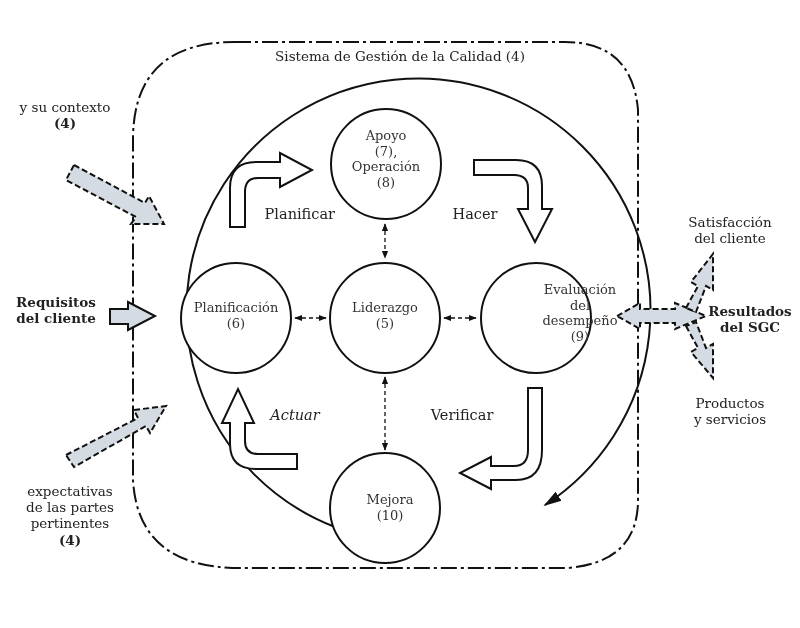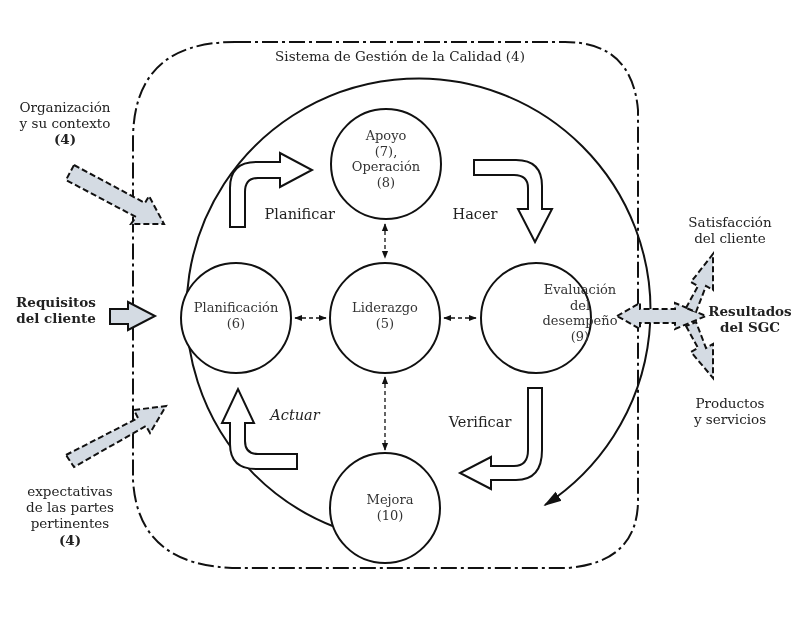--- a/index.html
+++ b/index.html
@@ -54,21 +54,20 @@
   <path d="M66,455 L138,418 L134,410 L166,406 L150,433 L146,426 L74,467 Z" fill="#d4dbe3" stroke="#111" stroke-width="2" stroke-dasharray="6,3"></path>
 
   <path d="M617,316 L640,303 L640,309 L675,309 L675,303 L706,316 L675,329 L675,323 L640,323 L640,329 Z" fill="#d4dbe3" stroke="#111" stroke-width="2" stroke-dasharray="6,3"></path>
   <path d="M686,308 L698,286 L691,282 L713,254 L713,290 L706,286 L696,312 Z" fill="#d4dbe3" stroke="#111" stroke-width="2" stroke-dasharray="6,3"></path>
   <path d="M686,326 L698,348 L691,352 L713,378 L713,344 L706,348 L696,322 Z" fill="#d4dbe3" stroke="#111" stroke-width="2" stroke-dasharray="6,3"></path>
 </svg>
 
 <div class="lbl title" style="left:230px; top:48px; width:340px;">Sistema de Gestión de la Calidad (4)</div>
 
 <div class="lbl ext" style="left:0px; top:99px; width:130px;">
-  <div>Organización</div>
   <div>y su contexto</div>
   <div style="font-weight:bold">(4)</div>
 </div>
 <div class="lbl ext bold" style="left:0px; top:294px; width:112px;">
   <div>Requisitos</div>
   <div>del cliente</div>
 </div>
 <div class="lbl ext" style="left:0px; top:483px; width:140px;">
   <div>expectativas</div>
   <div>de las partes</div>
@@ -109,14 +108,14 @@
   <div>desempeño</div>
   <div>(9)</div>
 </div>
 <div class="lbl node" style="left:342px; top:492px; width:96px;">
   <div>Mejora</div>
   <div>(10)</div>
 </div>
 
 <div class="lbl phase" style="left:245px; top:206px; width:90px;text-align:right;">Planificar</div>
 <div class="lbl phase" style="left:440px; top:206px; width:70px;">Hacer</div>
-<div class="lbl phase" style="left:435px; top:407px; width:90px;margin-top:7px;">Verificar</div>
+<div class="lbl phase" style="left:417px; top:407px; width:90px;">Verificar</div>
 <div class="lbl phase" style="left:260px; top:407px; width:70px;font-style:italic;">Actuar</div>
 
 </body></html>

